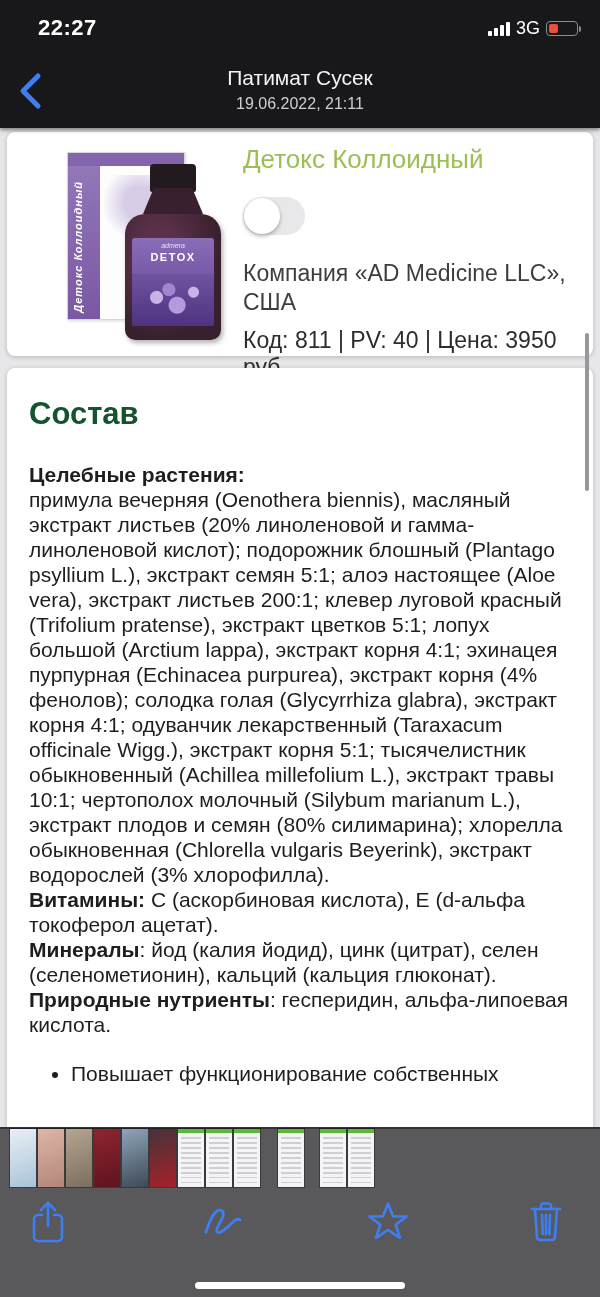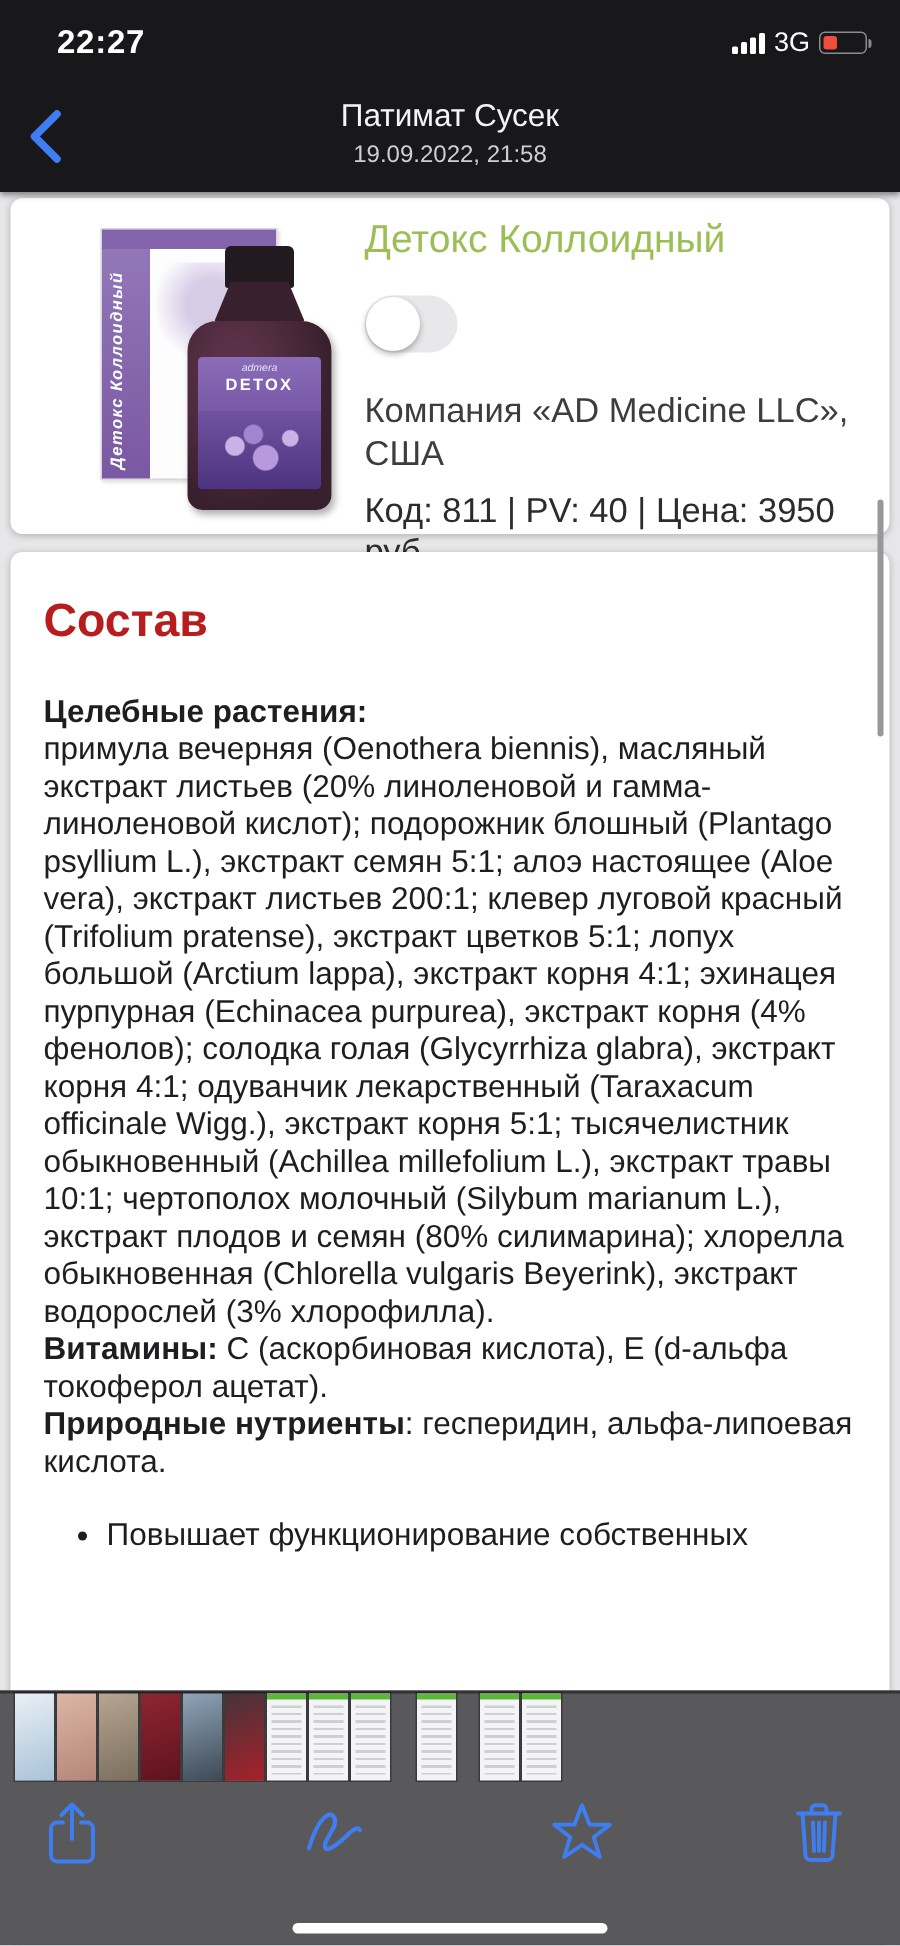--- a/index.html
+++ b/index.html
@@ -63,21 +63,21 @@
   .p-info { position:absolute; left:236px; top:10px; width:345px; }
   .p-title { color:#9cbf55; font-size:26px; margin-top:2px; }
   .fav-row { display:flex; align-items:center; gap:14px; margin-top:22px; }
   .fav-label { color:#2e2e30; font-size:23px; }
   .switch { position:relative; width:62px; height:38px; background:#e8e8ea; border-radius:19px; cursor:pointer; flex:0 0 auto; }
   .switch .knob { position:absolute; left:1px; top:1px; width:36px; height:36px; background:#fff; border-radius:50%;
     box-shadow:0 2px 4px rgba(0,0,0,.3); }
   .company { margin-top:24px; color:#3d3d3f; font-size:23px; line-height:29px; white-space:pre-line; }
   .code-line { margin-top:10px; color:#2c2c2e; font-size:23px; }
   
-  .h2 { color:#b91c1c; font-size:31px; font-weight:700; }
+  .h2 { color:#14532d; font-size:31px; font-weight:700; }
   .h2.first { margin-bottom:30px; }
   .comp { color:#1e1e20; font-size:21px; line-height:25px; }
   .comp b { font-weight:700; }
   .h2.second { margin-top:20px; }
   .props-list { margin-top:24px; padding-left:42px; }
   .props-list li { color:#1e1e20; font-size:21px; line-height:26px; }
   
   .scrollbar { position:absolute; left:585px; top:333px; width:4px; height:158px; background:#97979c; border-radius:2px; z-index:20; }
   
   .bottom { position:absolute; left:0; top:1127px; width:600px; height:170px; background:#59595c; z-index:25;
@@ -113,21 +113,21 @@
           <div class="nub"></div>
       </div>
     </div>
   </div>
   <div class="back-btn">
     <svg width="34" height="42" viewBox="0 0 34 42">
       <polyline points="24,6 9,21 24,36" fill="none" stroke="#3e7ef2" stroke-width="5" stroke-linecap="round" stroke-linejoin="round"></polyline>
     </svg>
   </div>
   <div class="nav-title">Патимат Сусек</div>
-  <div class="nav-subtitle">19.09.2022, 21:58</div>
+  <div class="nav-subtitle">19.06.2022, 21:11</div>
 </div>
 
 <div class="card product-card">
   <div class="p-art">
     <div class="p-box">
       <div class="band"></div>
       <div class="strip"></div>
       <div class="blur"></div>
       <div class="vtext">Детокс Коллоидный</div>
     </div>
@@ -155,20 +155,21 @@
     <div class="code-line">Код: 811 | PV: 40 | Цена: 3950 руб.</div>
   </div>
 </div>
 
 <div class="card details-card">
   <div class="h2 first">Состав</div>
   <div class="comp" id="comp-paragraphs">
       <div><b>Целебные растения:</b></div>
       <div><span>примула вечерняя (Oenothera biennis), масляный экстракт листьев (20% линоленовой и гамма-линоленовой кислот); подорожник блошный (Plantago psyllium L.), экстракт семян 5:1; алоэ настоящее (Aloe vera), экстракт листьев 200:1; клевер луговой красный (Trifolium pratense), экстракт цветков 5:1; лопух большой (Arctium lappa), экстракт корня 4:1; эхинацея пурпурная (Echinacea purpurea), экстракт корня (4% фенолов); солодка голая (Glycyrrhiza glabra), экстракт корня 4:1; одуванчик лекарственный (Taraxacum officinale Wigg.), экстракт корня 5:1; тысячелистник обыкновенный (Achillea millefolium L.), экстракт травы 10:1; чертополох молочный (Silybum marianum L.), экстракт плодов и семян (80% силимарина); хлорелла обыкновенная (Chlorella vulgaris Beyerink), экстракт водорослей (3% хлорофилла).</span></div>
       <div><b>Витамины:</b><span> С (аскорбиновая кислота), Е (d-альфа токоферол ацетат).</span></div>
+      <div><b>Минералы</b><span>: йод (калия йодид), цинк (цитрат), селен (селенометионин), кальций (кальция глюконат).</span></div>
       <div><b>Природные нутриенты</b><span>: гесперидин, альфа-липоевая кислота.</span></div>
     </div>
   <ul class="props-list" id="prop-bullets">
       <li>Повышает функционирование собственных</li>
     </ul>
 </div>
 
 <div class="scrollbar"></div>
 
 <div class="bottom">

